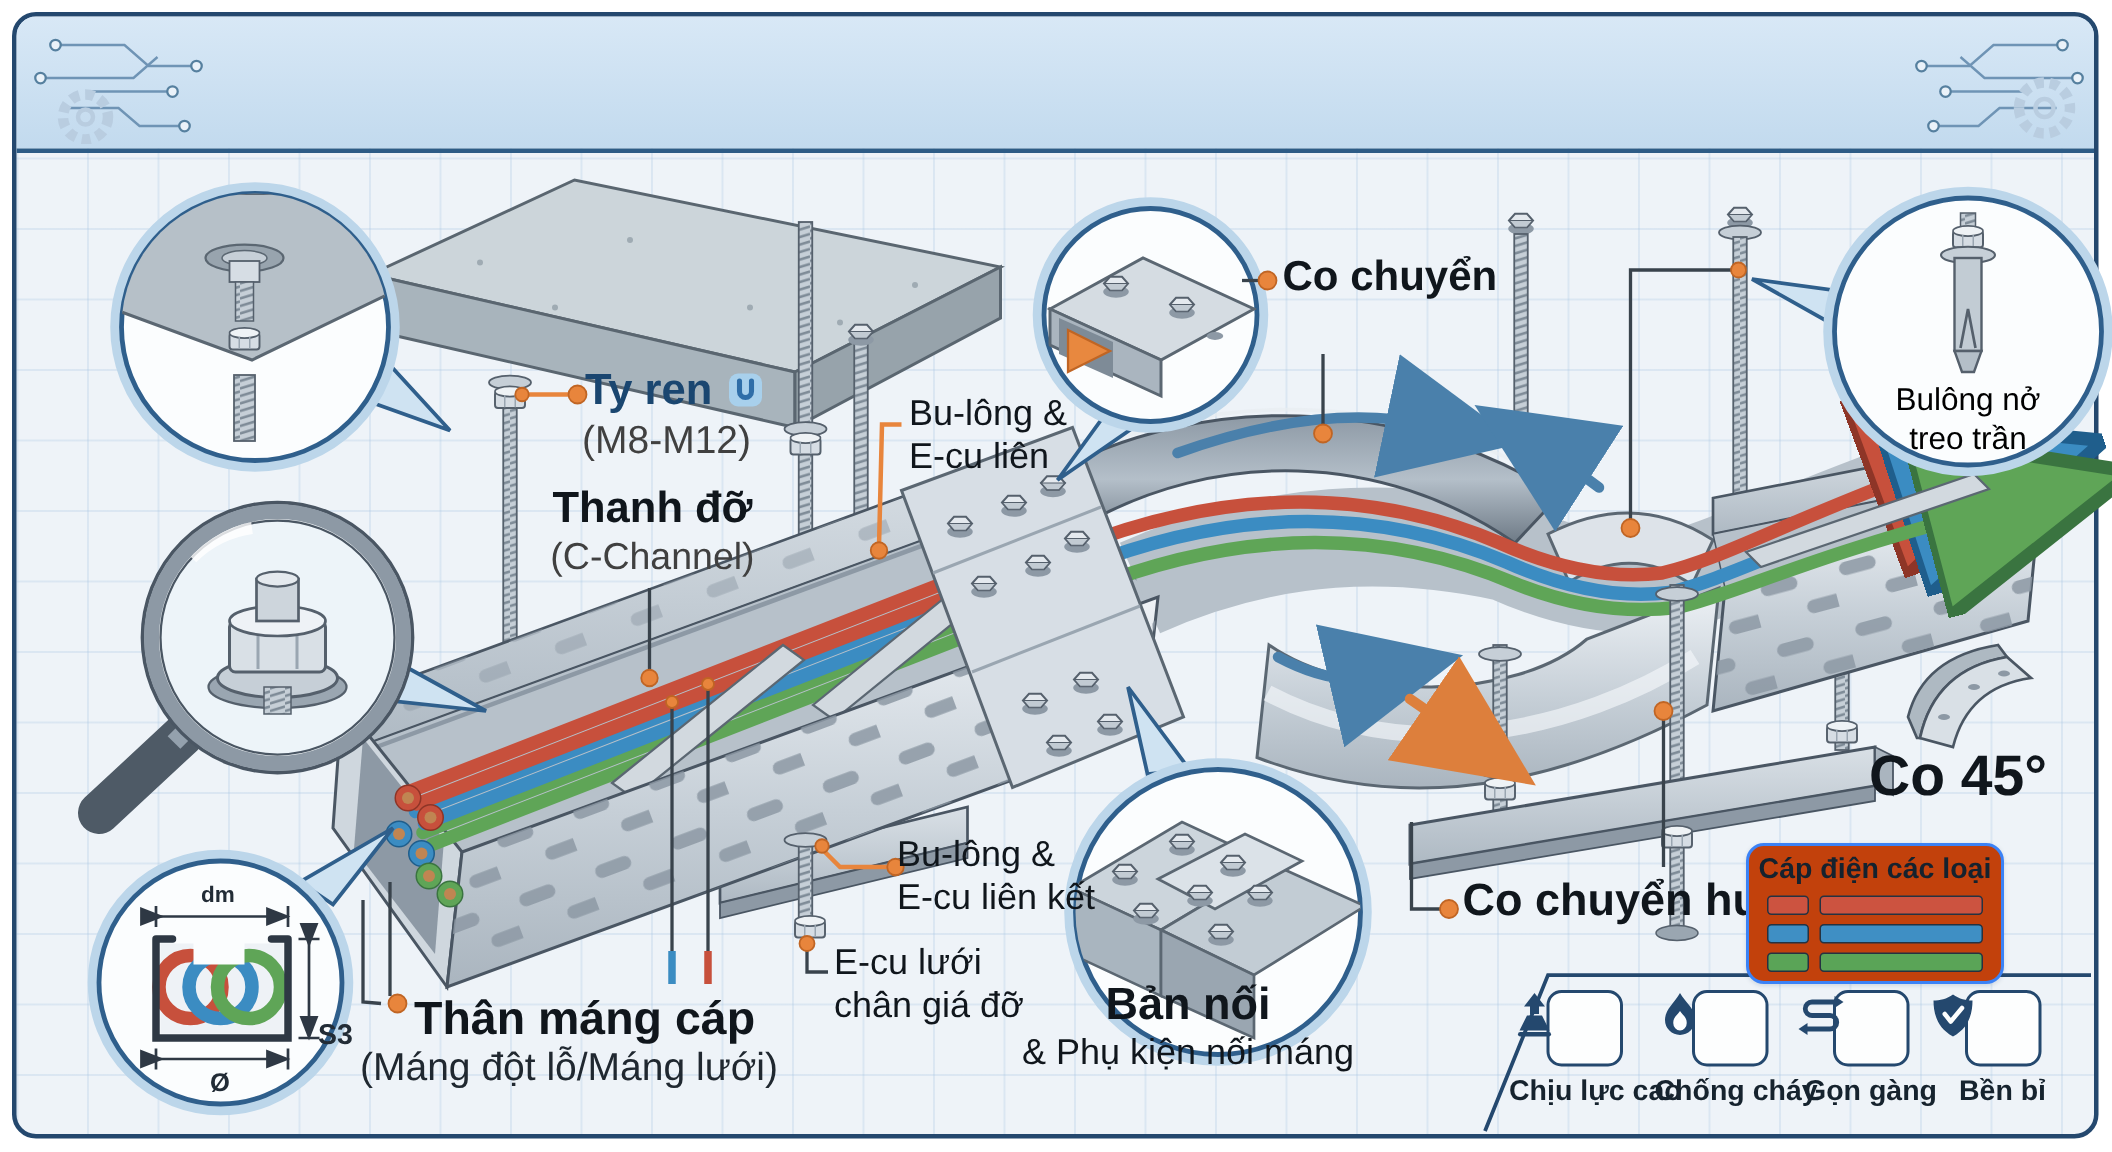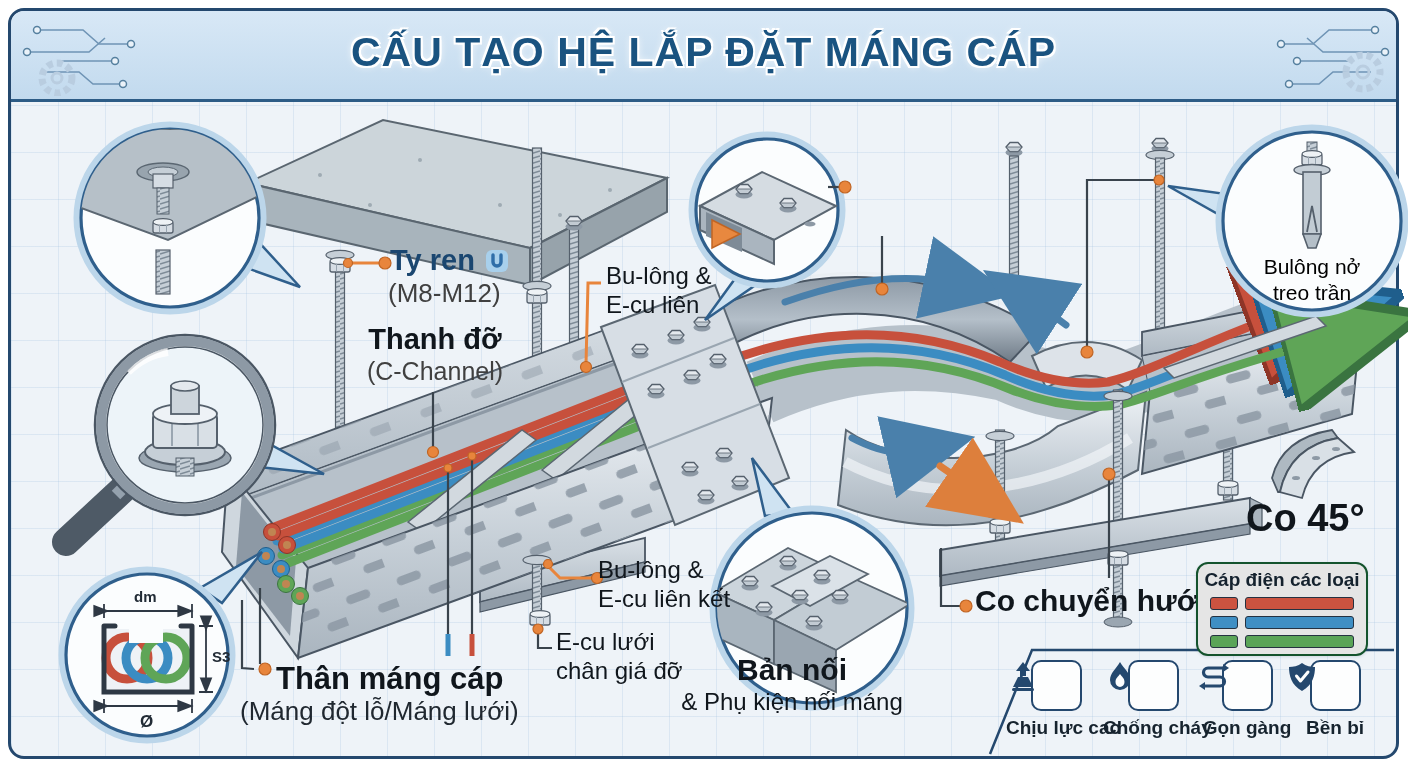--- a/index.html
+++ b/index.html
@@ -12,22 +12,22 @@
   #banner{position:absolute;left:0;top:0;width:100%;height:88px;
     background:linear-gradient(#d8e8f6,#c2daee);border-bottom:3px solid #2d5c86;}
   #title{position:absolute;width:100%;top:18px;text-align:center;font-size:41px;font-weight:800;
     letter-spacing:1px;color:#1a5380;
     text-shadow:-2px -2px 0 #fff,2px -2px 0 #fff,-2px 2px 0 #fff,2px 2px 0 #fff,0 0 9px #fff;}
   svg{position:absolute;left:0;top:0;}
   .lbl{position:absolute;color:#10161c;line-height:1.2;white-space:nowrap;}
   .b{font-weight:700;}
   .sub{color:#404040;font-weight:400;}
   .ctr{text-align:center;}
-  #legendBox{position:absolute;left:1196px;top:562px;width:168px;height:90px;background:#e5e5e5;
-    border:2px solid #14532d;border-radius:12px;box-shadow:0 1px 3px rgba(40,70,100,.15);}
+  #legendBox{position:absolute;left:1164px;top:562px;width:168px;height:90px;background:#c2410c;
+    border:2px solid #3b82f6;border-radius:12px;box-shadow:0 1px 3px rgba(40,70,100,.15);}
   #legendBox .lt{font-size:19px;font-weight:600;color:#15222e;text-align:center;margin-top:5px;}
   .lrow{display:flex;gap:7px;margin:6px 12px 0 12px;align-items:center;}
   .sw{height:11px;border:1.5px solid #253241;border-radius:3px;}
   .sw.s{width:26px;} .sw.l{flex:1;}
   .c-red{background:#cc5340;} .c-blue{background:#3f8fc4;} .c-green{background:#5aa457;}
   .feat{position:absolute;top:660px;width:100px;text-align:center;}
   .fbox{width:47px;height:47px;margin:0 auto;border:2.5px solid #24486e;border-radius:10px;
     background:#fdfefe;display:flex;align-items:center;justify-content:center;}
   .flab{font-size:19px;font-weight:600;color:#16232e;margin-top:6px;white-space:nowrap;}
   .bubtxt{position:absolute;text-align:center;color:#000000;font-size:21px;line-height:1.25;}
@@ -67,21 +67,20 @@
           <circle cx="18" cy="16" r="3.5"></circle>
             <circle cx="112" cy="30" r="3.5"></circle>
             <circle cx="8" cy="38" r="3.5"></circle>
           <circle cx="104" cy="70" r="3.5"></circle>
             <circle cx="96" cy="47" r="3.5"></circle>
         </g>
         <circle cx="30" cy="58" r="17" fill="none" stroke="#b9cde0" stroke-width="7" stroke-dasharray="6 4"></circle>
         <circle cx="30" cy="58" r="6" fill="none" stroke="#b9cde0" stroke-width="3"></circle>
       </g>
     </svg>
-    <div id="title">CẤU TẠO HỆ LẮP ĐẶT MÁNG CÁP</div>
   </div>
 </div>
 
 <svg width="1408" height="768" viewBox="0 0 1408 768">
 <defs>
   <pattern id="thrP" width="10" height="5" patternUnits="userSpaceOnUse">
     <rect width="10" height="5" fill="#c6cfd7"></rect>
         <path d="M0 4 L10 1" stroke="#7e8b97" stroke-width="1.6"></path>
   </pattern>
   <pattern id="slotP" width="54" height="42" patternUnits="userSpaceOnUse" patternTransform="rotate(-20.5)">
@@ -494,20 +493,21 @@
 
 <div class="lbl b ctr" style="left:355px;top:322px;width:160px;font-size:29px">Thanh đỡ</div>
 <div class="lbl sub ctr" style="left:355px;top:356px;width:160px;font-size:25px">(C-Channel)</div>
 
 <div class="lbl" style="left:606px;top:262px;font-size:24px">
   <div>Bu-lông &amp;</div>
     <div>E-cu liên</div>
 </div>
 
 <div class="lbl b" style="left:855px;top:167px;font-size:28px">
+  <div>Co chuyển</div>
 </div>
 
 <div class="bubtxt" style="left:1242px;top:254px;width:140px">
   <div>Bulông nở</div>
     <div>treo trần</div>
 </div>
 
 <div class="lbl" style="left:598px;top:556px;font-size:24px">
   <div>Bu-lông &amp;</div>
     <div>E-cu liên kết</div>
@@ -522,21 +522,21 @@
 <div class="lbl" style="left:240px;top:696px;font-size:26px;color:#202830">(Máng đột lỗ/Máng lưới)</div>
 
 <div class="lbl b ctr" style="left:702px;top:652px;width:180px;font-size:30px">Bản nối</div>
 <div class="lbl ctr" style="left:662px;top:688px;width:260px;font-size:24px">&amp; Phụ kiện nối máng</div>
 
 <div class="lbl b" style="left:975px;top:583px;font-size:30px">Co chuyển hướng 90°</div>
 
 <div class="lbl b" style="left:1246px;top:496px;font-size:38px">Co 45°</div>
 
 <div class="dim" style="left:134px;top:588px;font-size:15px">dm</div>
-<div class="dim" style="left:212px;top:648px;font-size:15px">S3</div>
+<div class="dim" style="left:212px;top:680px;font-size:19px">S3</div>
 <div class="dim" style="left:140px;top:712px;font-size:17px">Ø</div>
 
 <div id="legendBox">
   <div class="lt">Cáp điện các loại</div>
   <div class="lrow">
       <div class="sw s c-red"></div>
       <div class="sw l c-red"></div>
     </div>
   <div class="lrow">
       <div class="sw s c-blue"></div>

